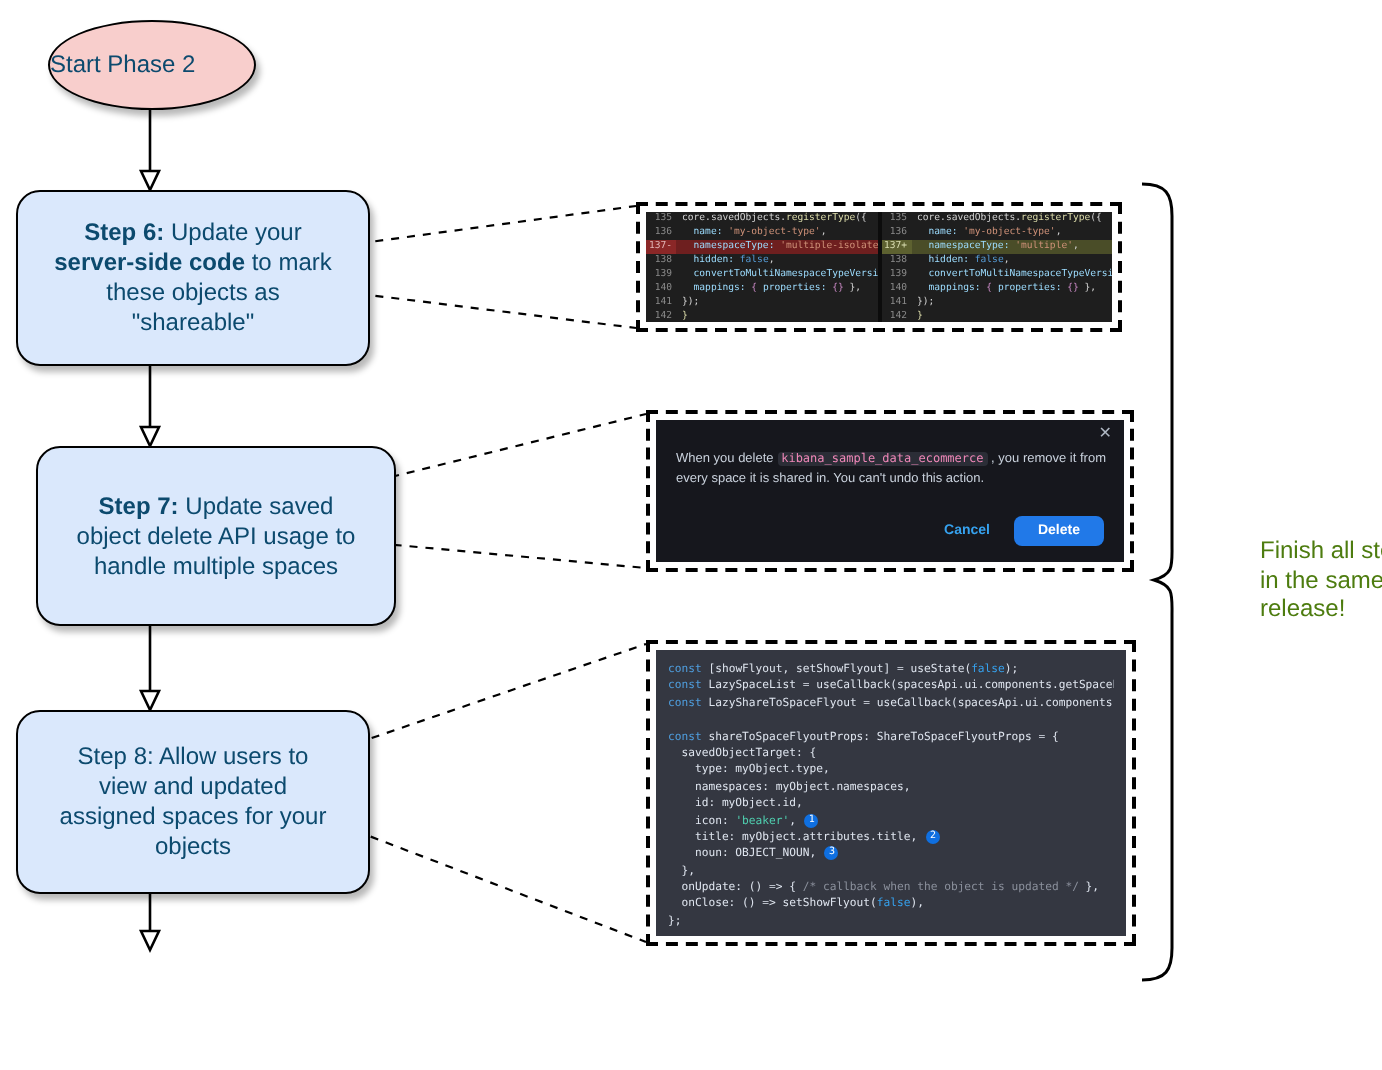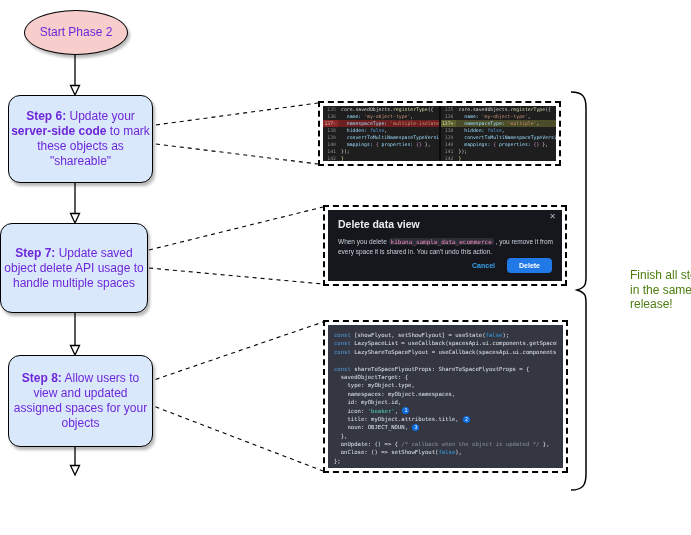--- a/index.html
+++ b/index.html
@@ -1,28 +1,28 @@
 <!DOCTYPE html>
 <html><head>
 <meta charset="utf-8">
 <style>
   html,body{margin:0;padding:0;background:#ffffff;}
   #canvas{position:relative;width:691px;height:535px;background:#fff;font-family:"Liberation Sans",sans-serif;overflow:hidden;}
   svg.connectors{position:absolute;left:0;top:0;width:691px;height:535px;z-index:0;}
 
   
-  .node{position:absolute;display:flex;align-items:center;justify-content:center;text-align:center;
-        color:#6d28d9;font-size:12px;line-height:15px;z-index:1;
+  .node{position:absolute;display:flex;align-items:center;justify-content:flex-start;text-align:center;
+        color:#0c4a6e;font-size:12px;line-height:15px;z-index:1;
         box-shadow:2px 3px 3px rgba(0,0,0,0.28);}
   .ellipse{background:#f8cecc;border:1.5px solid #000;border-radius:50%;}
-  .stepbox{background:#dae8fc;border:1.5px solid #000;border-radius:12px;padding:4px 2px;}
+  .stepbox{background:#dae8fc;border:1.5px solid #000;border-radius:12px;padding:4px 18px;}
   #start-node{left:24px;top:10px;width:102px;height:43px;}
   #finish-node{left:23px;top:475px;width:104px;height:46px;}
   #step6-node{left:8px;top:95px;width:139px;height:78px;}
-  #step7-node{left:0;top:223px;width:142px;height:80px;}
+  #step7-node{left:18px;top:223px;width:142px;height:80px;}
   #step8-node{left:8px;top:355px;width:139px;height:82px;}
 
   
   .shot{position:absolute;border:2px dashed #000;background:#fff;padding:3px;z-index:1;box-sizing:border-box;}
   #shot-diff{left:318px;top:101px;width:243px;height:65px;}
   #shot-modal{left:323px;top:205px;width:244px;height:81px;}
   #shot-code{left:323px;top:320px;width:245px;height:153px;}
 
   
   .diff-wrap{display:flex;width:100%;height:100%;background:#1e1e1e;font-family:"DejaVu Sans Mono",monospace;font-size:4.8px;line-height:7px;overflow:hidden;}
@@ -109,21 +109,21 @@
 
   <div class="node stepbox" id="step6-node">
     <span><span style="font-weight: bold;">Step 6:</span><span> Update your </span><span style="font-weight: bold;">server-side code</span><span> to mark these objects as "shareable"</span></span>
   </div>
 
   <div class="node stepbox" id="step7-node">
     <span><span style="font-weight: bold;">Step 7:</span><span> Update saved object delete API usage to handle multiple spaces</span></span>
   </div>
 
   <div class="node stepbox" id="step8-node">
-    <span><span style="font-weight: bold;">Step 8:</span><span> Allow users to view and updated assigned spaces for your objects</span></span>
+    <span><span style="font-weight: normal;">Step 8:</span><span> Allow users to view and updated assigned spaces for your objects</span></span>
   </div>
 
 
   <div class="shot shot-diff-ctx" id="shot-diff">
     <div class="diff-wrap">
       <div class="diff-panel left" id="diff-left">
           <div class="diff-line"><span class="gutter">135</span><span class="codetxt"><span class="tok-plain">core.savedObjects.</span><span class="tok-fn">registerType</span><span class="tok-plain">({</span></span></div>
           <div class="diff-line"><span class="gutter">136</span><span class="codetxt"><span class="tok-prop">  name: </span><span class="tok-str">'my-object-type'</span><span class="tok-plain">,</span></span></div>
           <div class="diff-line removed"><span class="gutter">137-</span><span class="codetxt"><span class="tok-prop">  namespaceType: </span><span class="tok-str">'multiple-isolated'</span></span></div>
           <div class="diff-line"><span class="gutter">138</span><span class="codetxt"><span class="tok-prop">  hidden: </span><span class="tok-bool">false</span><span class="tok-plain">,</span></span></div>
@@ -141,21 +141,20 @@
           <div class="diff-line"><span class="gutter">140</span><span class="codetxt"><span class="tok-prop">  mappings: </span><span class="tok-brace">{ </span><span class="tok-prop">properties: </span><span class="tok-brace">{}</span><span class="tok-plain"> },</span></span></div>
           <div class="diff-line"><span class="gutter">141</span><span class="codetxt"><span class="tok-plain">});</span></span></div>
           <div class="diff-line"><span class="gutter">142</span><span class="codetxt"><span class="tok-fn">}</span></span></div>
         </div>
     </div>
   </div>
 
   <div class="shot" id="shot-modal">
     <div class="modal">
       <span class="modal-close">✕</span>
-      <div class="modal-title">Delete data view</div>
       <div class="modal-body">
         <span>When you delete </span><span class="modal-token">kibana_sample_data_ecommerce</span><span> , you remove it from every space it is shared in. You can't undo this action.</span>
       </div>
       <div class="modal-footer">
         <span class="btn-cancel">Cancel</span>
         <button class="btn-delete">Delete</button>
       </div>
     </div>
   </div>
 

